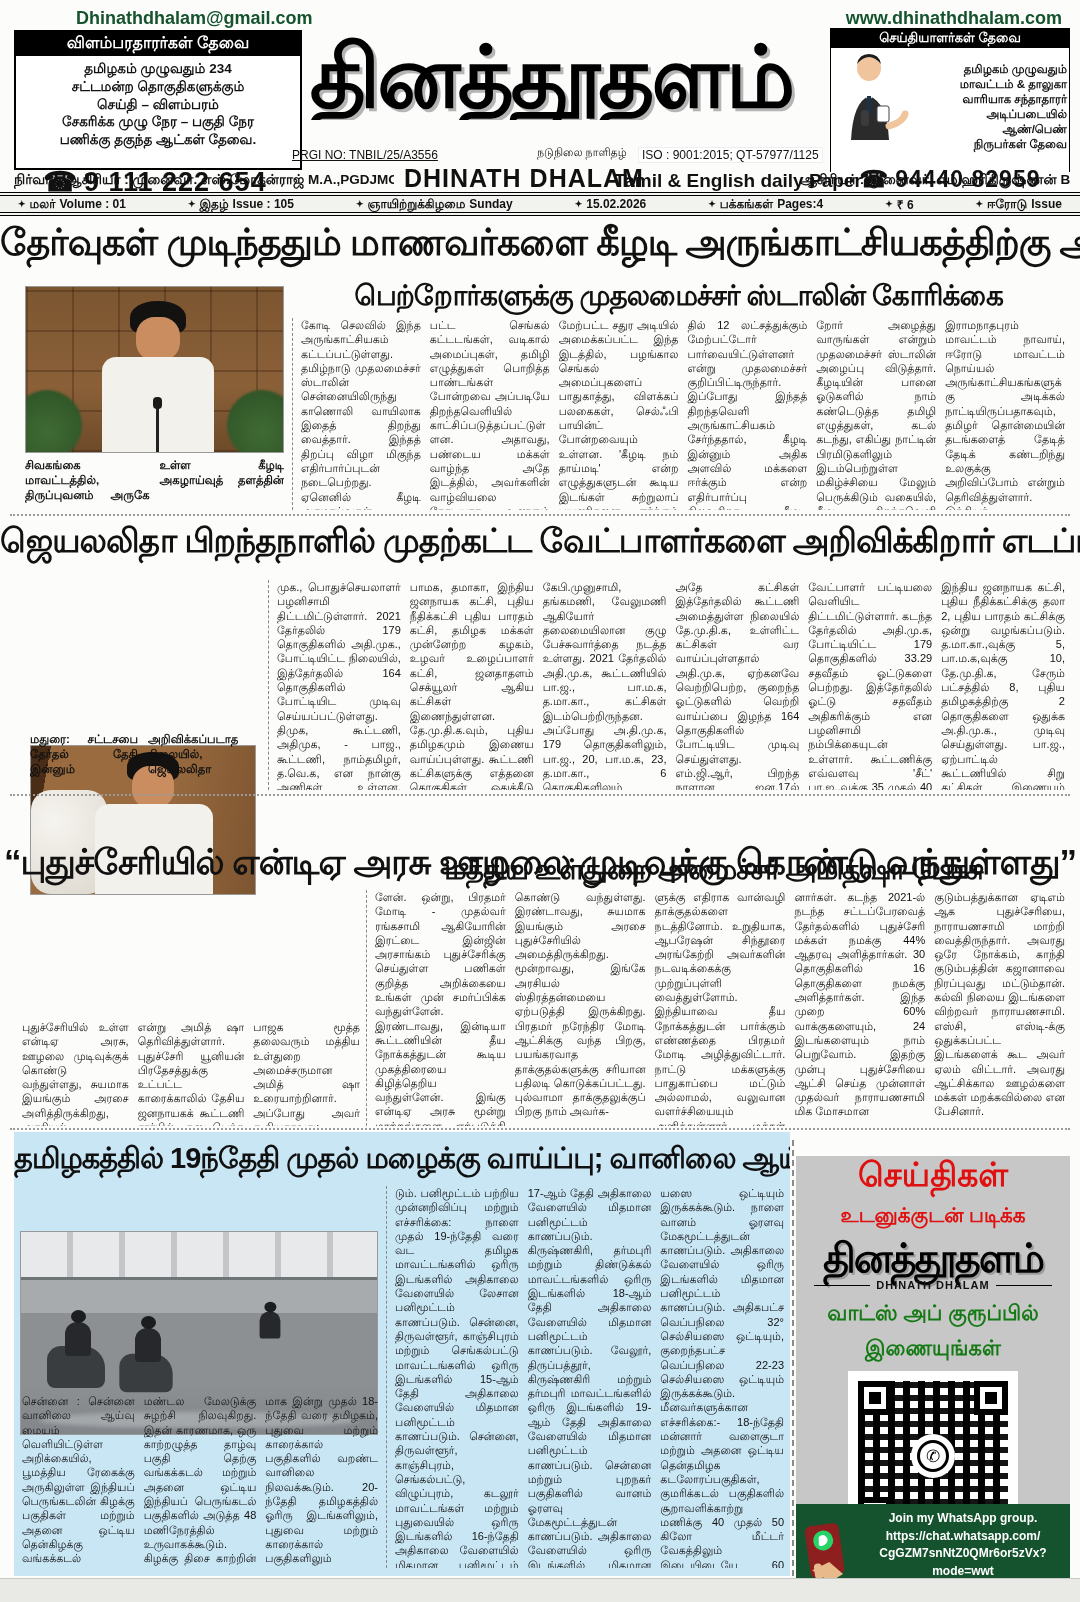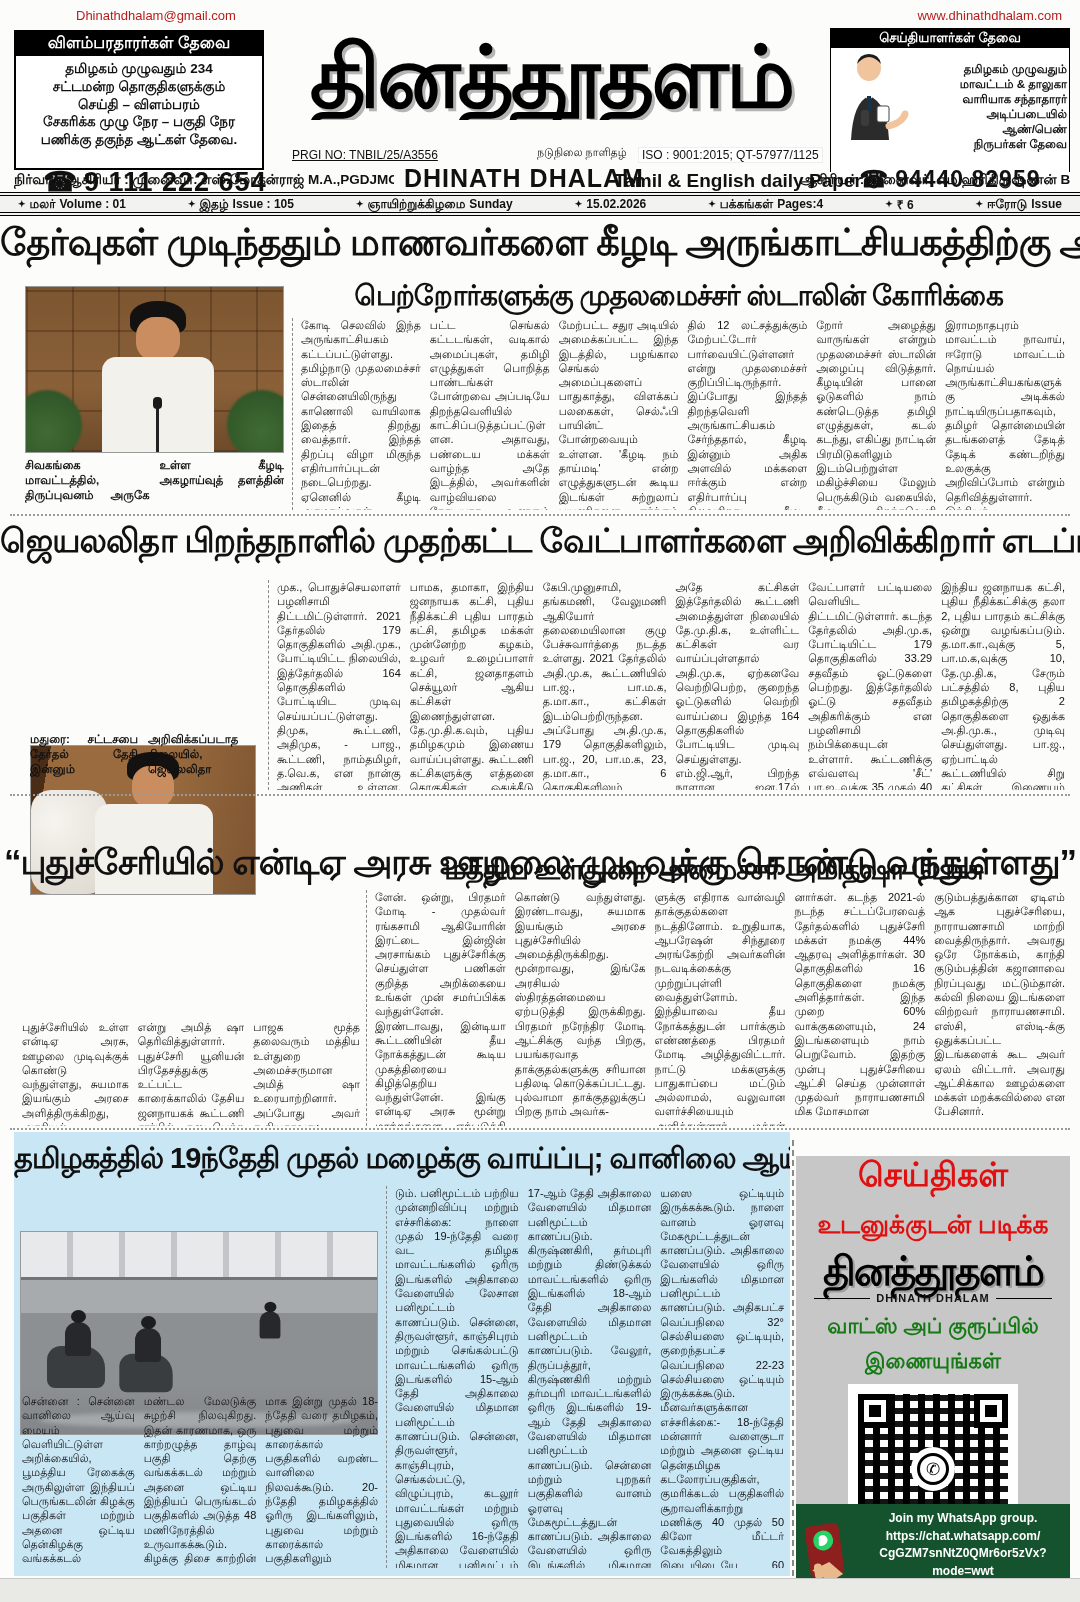--- a/index.html
+++ b/index.html
@@ -4,21 +4,21 @@
 <style>
   * { margin:0; padding:0; box-sizing:border-box; }
   body { background:#ddd; font-family:"Liberation Sans", sans-serif; }
   .page { position:relative; width:1080px; height:1602px; background:#fcfcfa; color:#111;
           margin:0 auto; overflow:hidden; }
   .abs { position:absolute; }
   .ctr { text-align:center; }
   .nowrap { white-space:nowrap; overflow:hidden; }
 
   
-  .toplabel { font-size:13px; color:#b91c1c; }
+  .toplabel { font-size:18px; color:#14532d;font-weight:bold; }
   .adbox { border:2px solid #000; background:#fff; }
   .adbox .adtitle { background:#000; color:#fff; text-align:center; font-weight:bold;
                     font-size:16px; padding:2px 0; }
   .adbox .adlines { font-size:13.5px; font-weight:bold; text-align:center; line-height:1.32; padding:4px 2px 2px; }
   .adphone { display:flex; align-items:center; justify-content:center; gap:6px;
              font-size:27px; font-weight:900; letter-spacing:1px; }
   .adbox-r { border:1.5px solid #000; background:#fff; }
   .adbox-r .adtitle { font-size:13px; padding:1px 0; }
   .adbox-r .adlines { font-size:11.5px; padding:14px 2px; line-height:1.3;text-align:right; }
   .adbox-r .adphone { font-size:23px; }
@@ -127,21 +127,21 @@
   .vdash { border-left:2px dashed #8a8a8a; }
 </style>
 </head>
 <body>
 
 <div class="page">
 
   <div class="abs toplabel" style="left:76px; top:8px;">Dhinathdhalam@gmail.com</div>
   <div class="abs toplabel" style="right:18px; top:8px;">www.dhinathdhalam.com</div>
 
-  <div class="abs adbox" style="left:14px; top:30px; width:250px; height:140px;">
+  <div class="abs adbox" style="left:14px; top:30px; width:288px; height:140px;">
     <div class="adtitle">விளம்பரதாரர்கள் தேவை</div>
     <div class="adlines">
       <div>தமிழகம் முழுவதும் 234</div>
       <div>சட்டமன்ற தொகுதிகளுக்கும்</div>
       <div>செய்தி – விளம்பரம்</div>
       <div>சேகரிக்க முழு நேர – பகுதி நேர</div>
       <div>பணிக்கு தகுந்த ஆட்கள் தேவை.</div>
     </div>
   </div>
   <div class="abs adphone" style="left:14px; top:166px; width:282px;">
@@ -327,21 +327,21 @@
       <div class="col">சென்னை : சென்னை வானிலை ஆய்வு மையம் வெளியிட்டுள்ள அறிக்கையில், பூமத்திய ரேகைக்கு அருகிலுள்ள இந்தியப் பெருங்கடலின் கிழக்கு பகுதிகள் மற்றும் அதனை ஒட்டிய தென்கிழக்கு வங்கக்கடல் பகுதிகளின் மேல் ஒரு வளி-</div>
       <div class="col">மண்டல மேலடுக்கு சுழற்சி நிலவுகிறது. இதன் காரணமாக, ஒரு காற்றழுத்த தாழ்வு பகுதி தெற்கு வங்கக்கடல் மற்றும் அதனை ஒட்டிய இந்தியப் பெருங்கடல் பகுதிகளில் அடுத்த 48 மணிநேரத்தில் உருவாகக்கூடும். கிழக்கு திசை காற்றின் வேக மாறுபாடு காரண-</div>
       <div class="col">மாக இன்று முதல் 18-ந்தேதி வரை தமிழகம், புதுவை மற்றும் காரைக்கால் பகுதிகளில் வறண்ட வானிலை நிலவக்கூடும். 20-ந்தேதி தமிழகத்தில் ஓரிரு இடங்களிலும், புதுவை மற்றும் காரைக்கால் பகுதிகளிலும் லேசானது முதல் மிதமான மழை பெய்யக்கூ-</div>
     </div>
   </div>
 
   <div class="abs vdash" style="left:792px; top:1140px; height:436px;"></div>
 
   <div class="abs waad" style="left:796px; top:1156px; width:274px; height:430px;">
     <div class="wa-red" style="font-size:33px; ">செய்திகள்</div>
-    <div class="wa-red" style="font-size:25px; margin-top:12px;">உடனுக்குடன் படிக்க</div>
+    <div class="wa-red" style="font-size:20px; margin-top:6px;">உடனுக்குடன் படிக்க</div>
     <div class="wa-logo" style="margin-top:8px;">தினத்தூதளம்</div>
     <div class="wa-rule">
         <span>DHINATH DHALAM</span>
       </div>
     <div class="wa-green" style="font-size:21px; margin-top:10px;">வாட்ஸ் அப் குரூப்பில்</div>
     <div class="wa-green" style="font-size:21px; margin-top:8px;">இணையுங்கள்</div>
 
     <div class="qrwrap">
       <div class="qr">
         <div class="fp" style="left:0; top:0;"></div>

